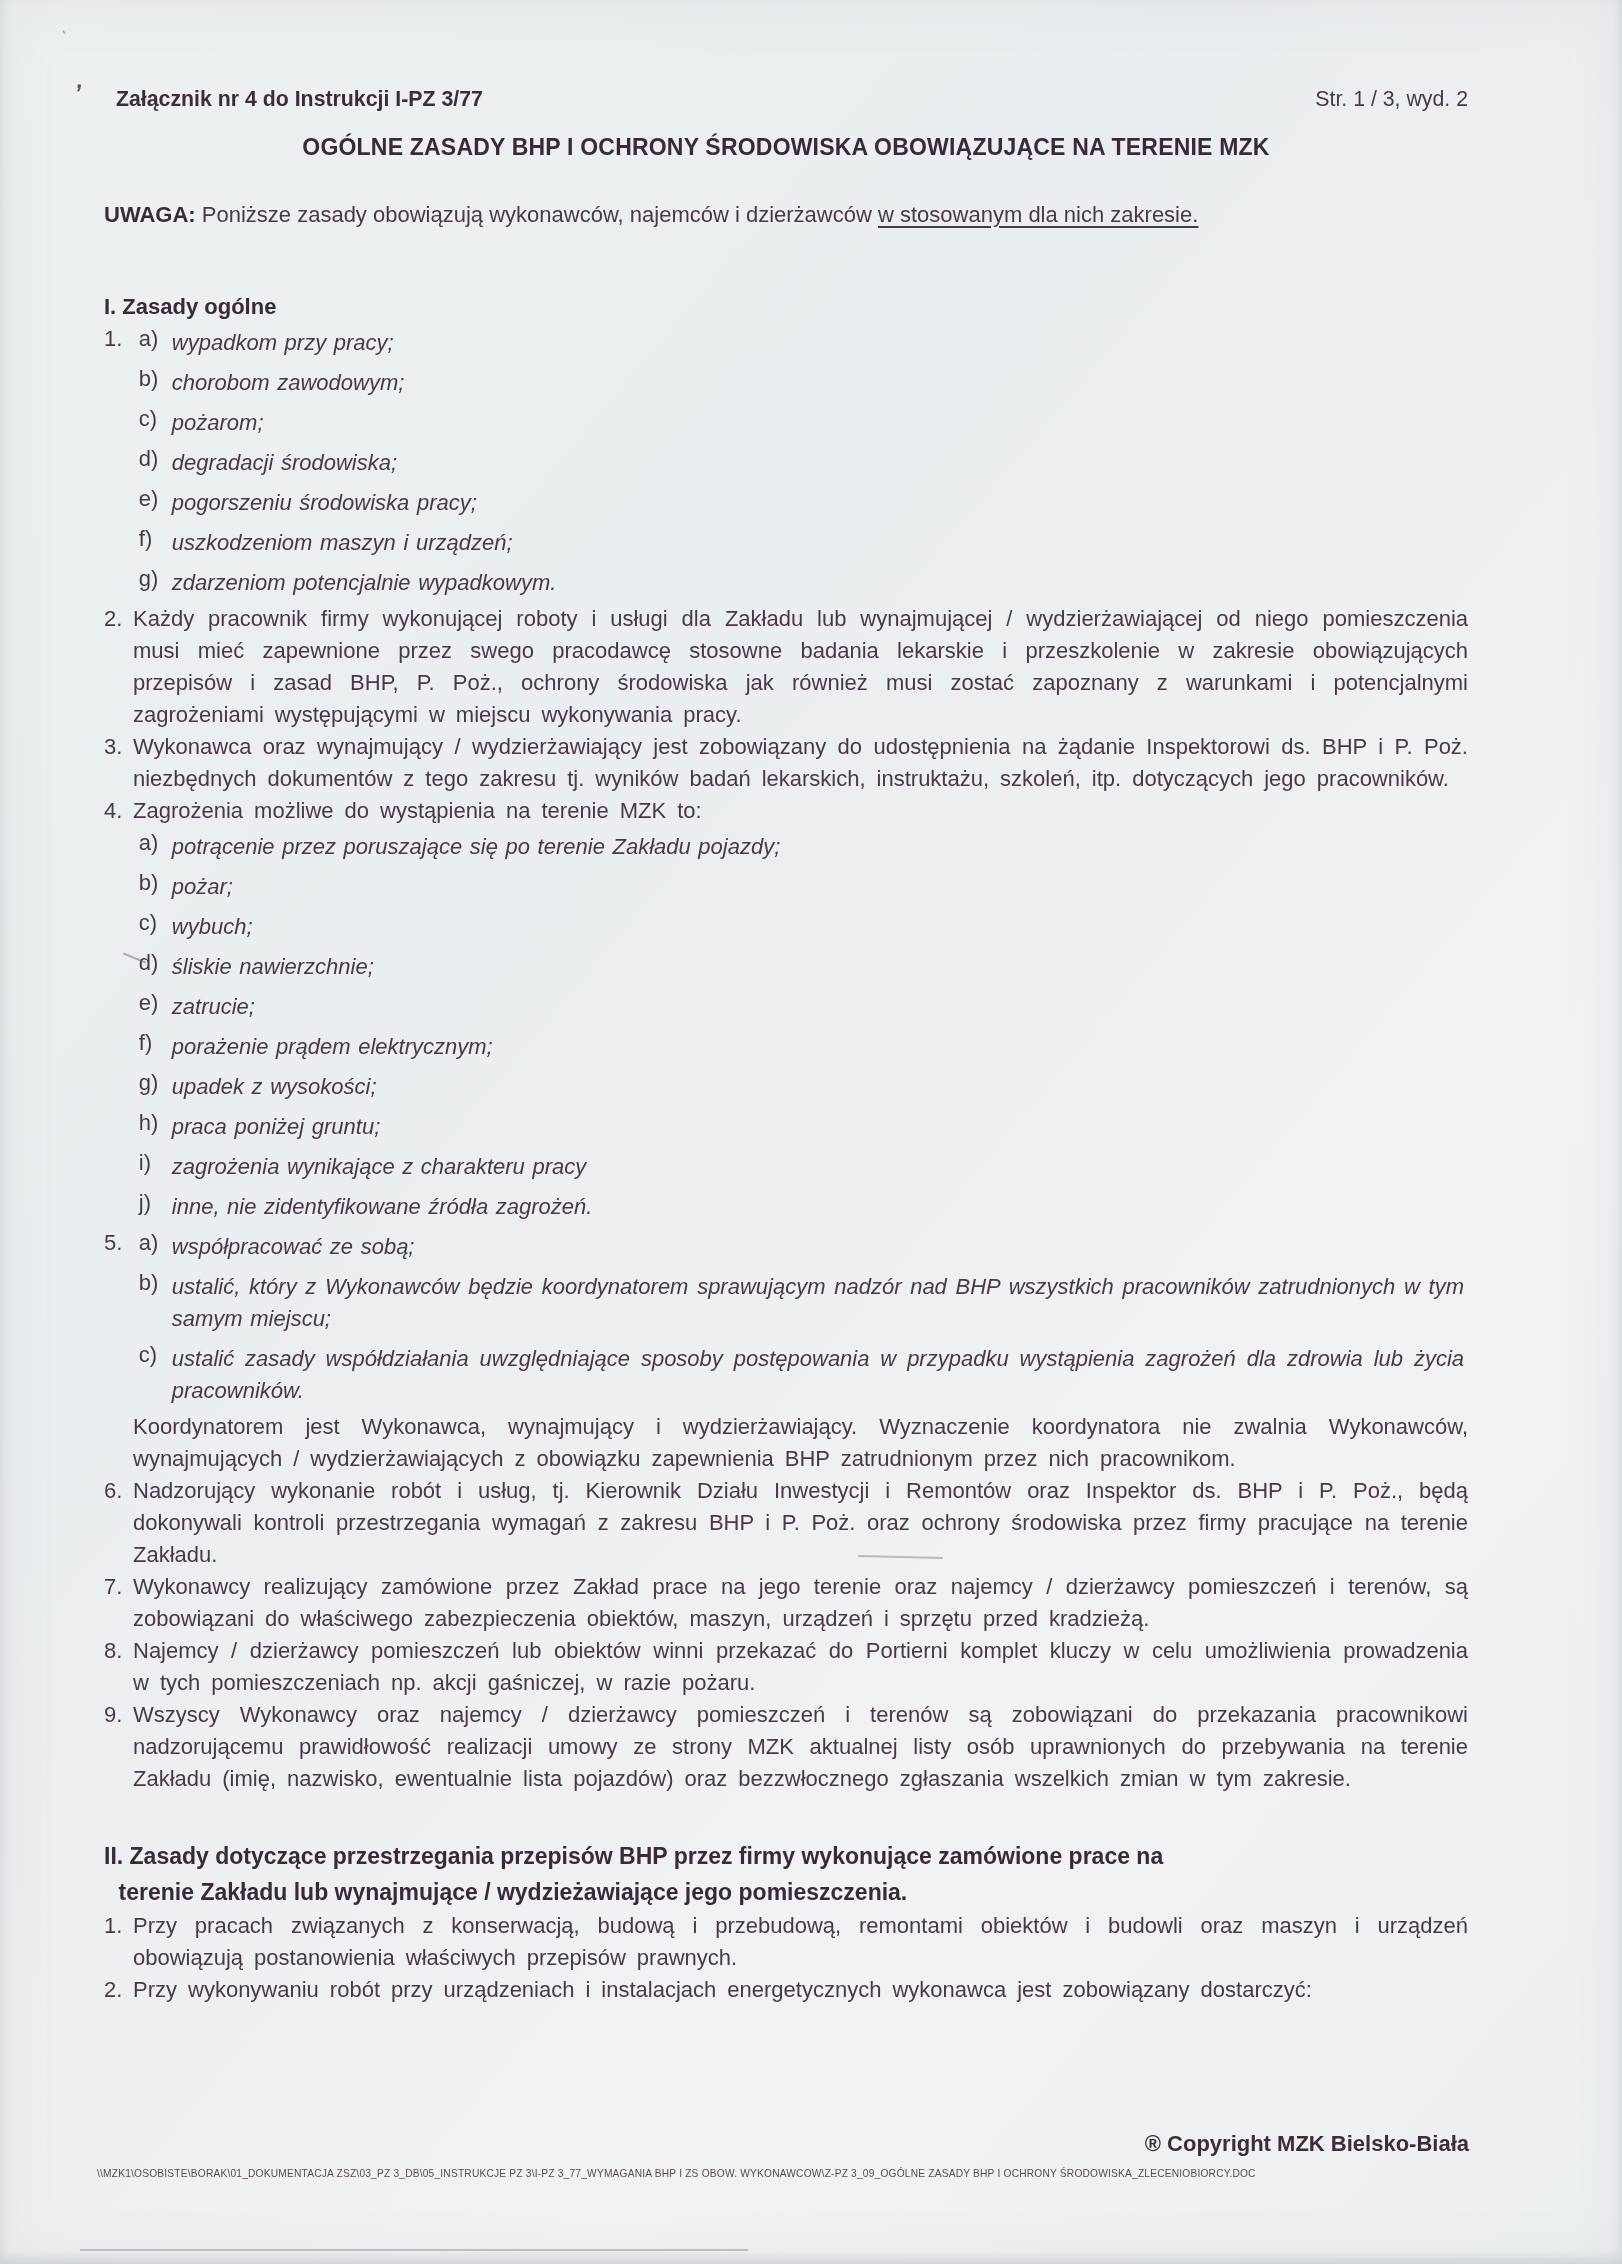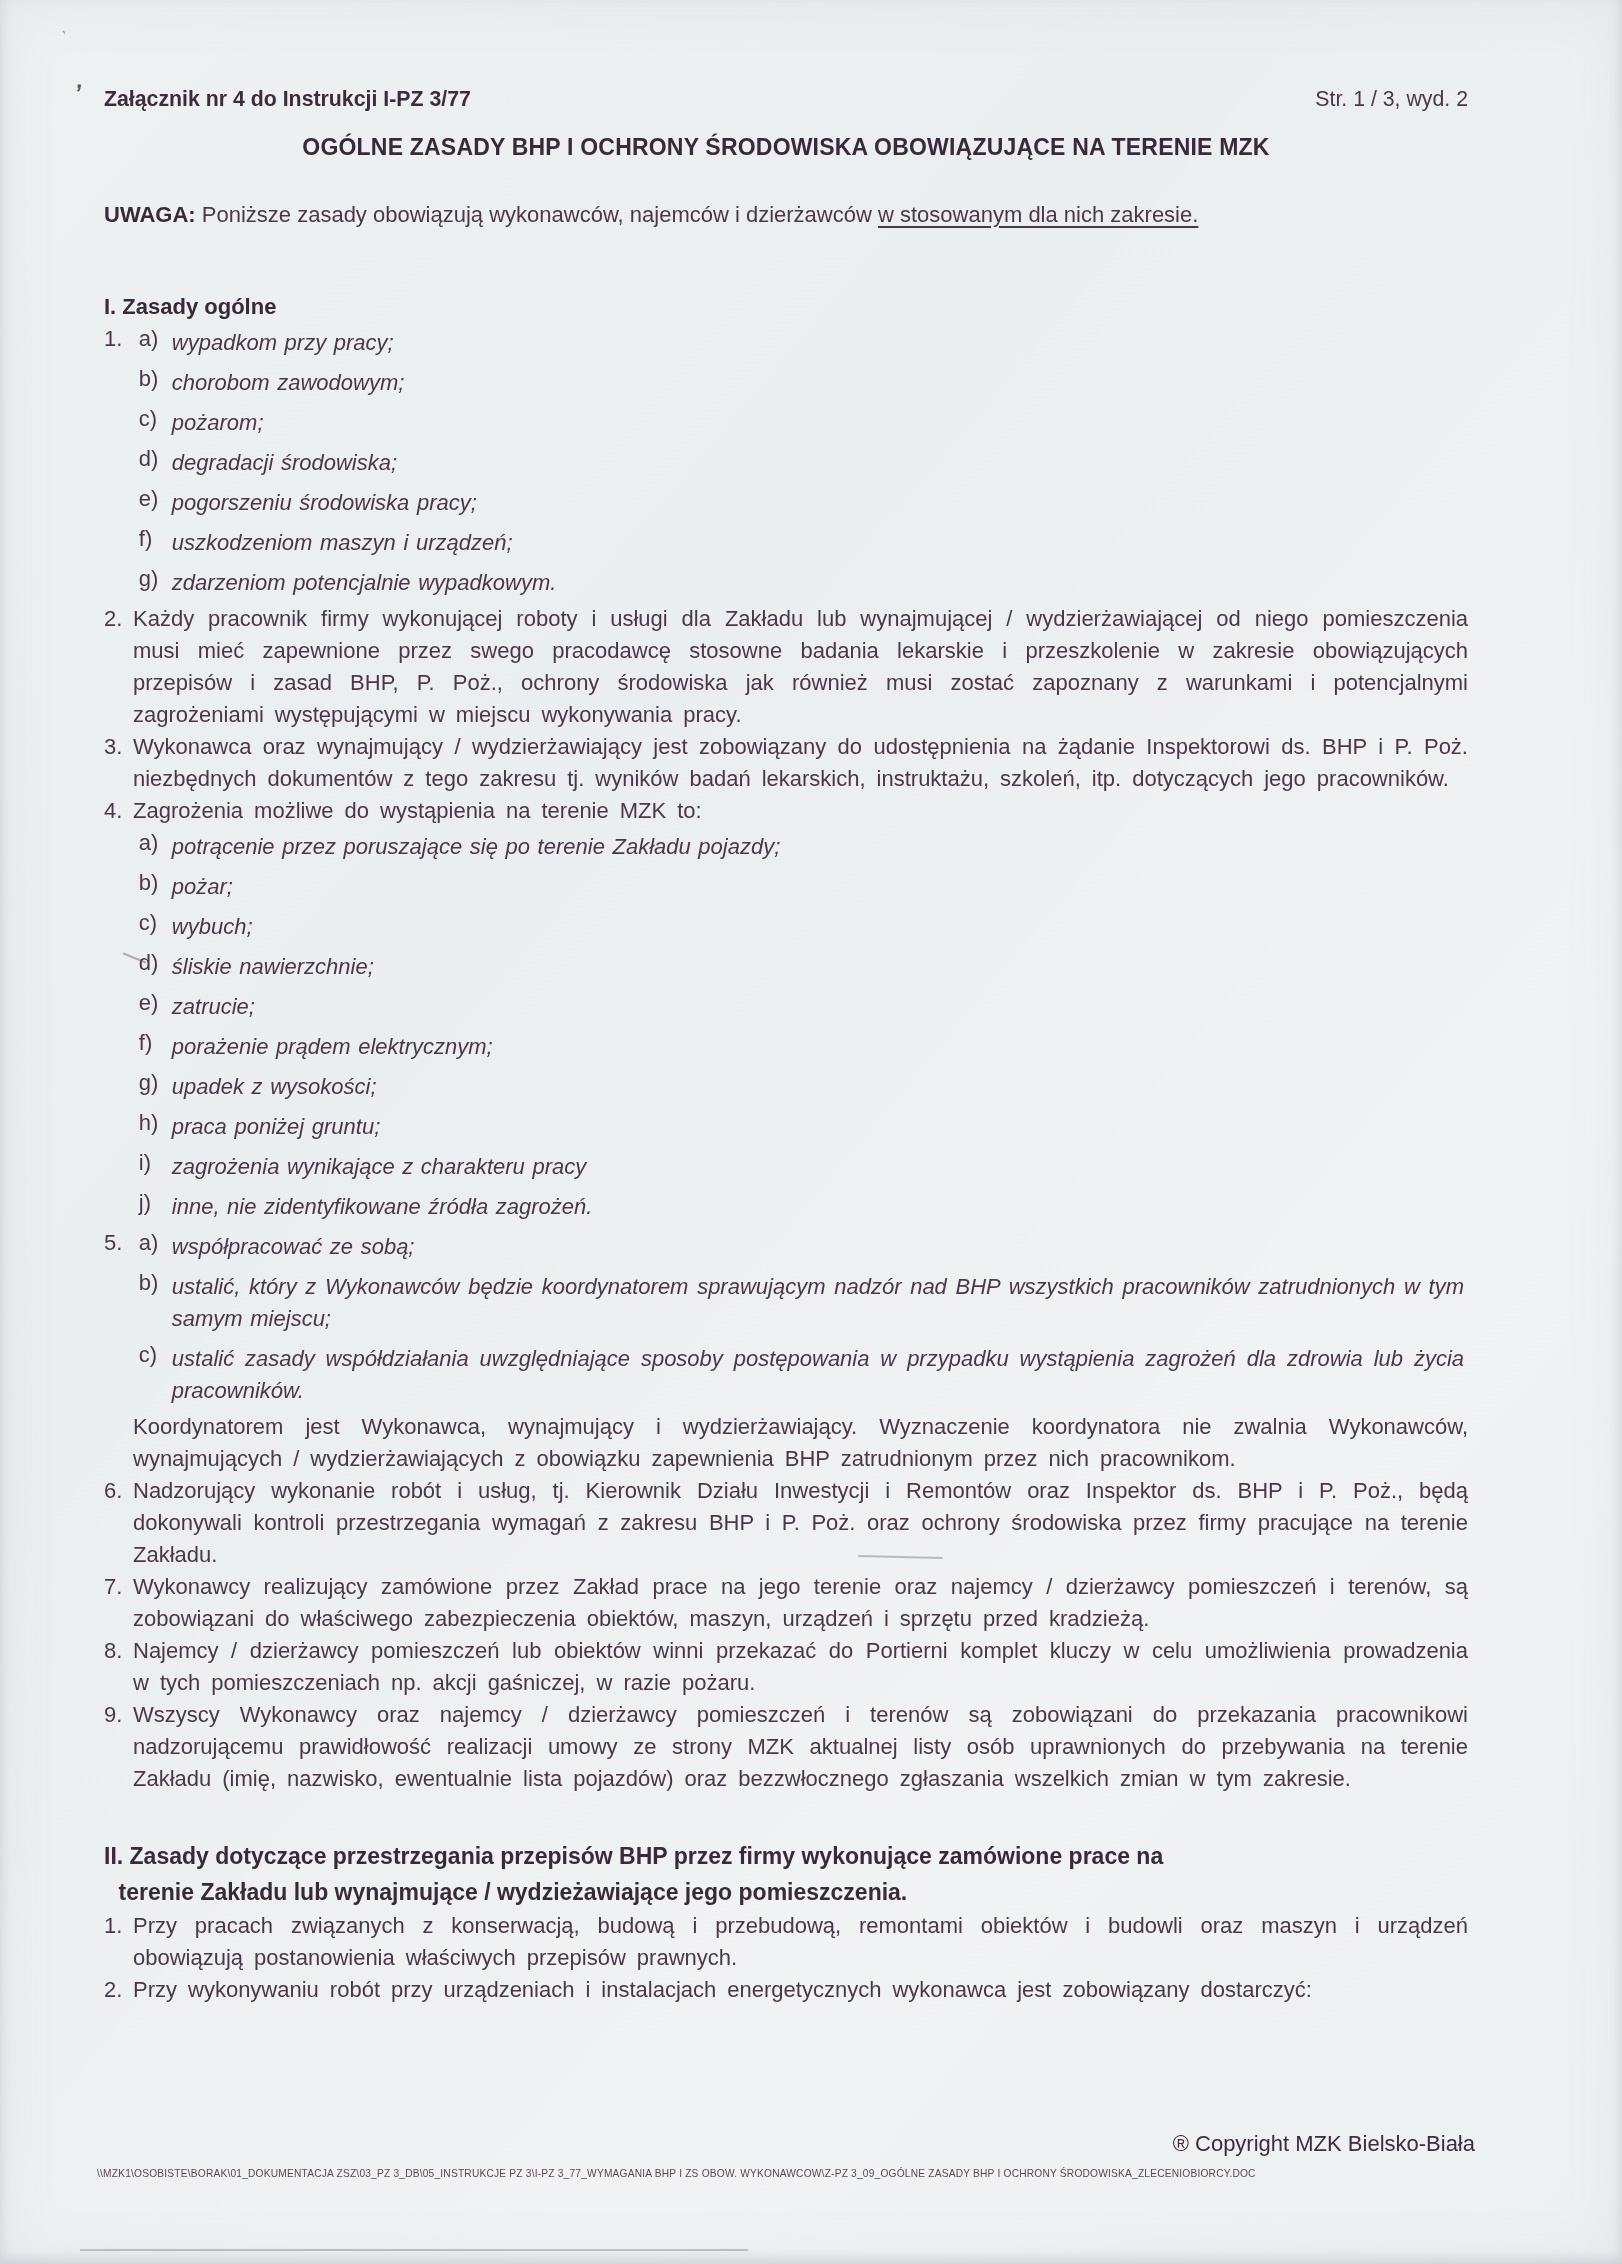--- a/index.html
+++ b/index.html
@@ -13,21 +13,21 @@
     width:1622px; height:2265px;
     background:linear-gradient(130deg,#eef1f2 0%,#ebeef0 35%,#f0f2f3 70%,#edf0f1 100%);
     color:#4a3849;
     font-size:22px; line-height:32px;
     overflow:hidden;
     box-shadow:inset 0 0 58px rgba(150,160,165,.12), inset 0 -5.8px 11.6px rgba(110,120,130,.22);
   }
   .content { padding:83px 154px 0 104px; }
 
   .hdr { display:flex; justify-content:space-between; align-items:baseline; }
-  .hdr-left { font-weight:bold; color:#3c2c3c; font-size:21.3px; }
+  .hdr-left { font-weight:bold; color:#3c2c3c; font-size:21.3px;margin-left:12px; }
   .hdr-right { font-size:21.3px; color:#4a3849; }
 
   .doc-title {
     text-align:center; font-weight:bold; color:#392a39;
     font-size:23px; margin-top:15.5px; letter-spacing:0.2px;
   }
 
   .notice { margin-top:36px; }
   .notice .lbl { font-weight:bold; color:#392a39; }
   .notice .u { text-decoration:underline; text-underline-offset:3.9px; }
@@ -41,22 +41,22 @@
 
   .li { display:flex; }
   .num { flex:none; width:29px; }
   .li-body { flex:1; min-width:0; }
   .jtext { margin:0; text-align:justify; word-spacing:4.9px; }
   .sub { display:flex; margin-left:5.8px; }
   .letter { flex:none; width:29px; }
   .sub-text { margin:4px; text-align:justify; word-spacing:1.5px; flex:1; min-width:0;font-style:italic; }
 
   .footer-copyright {
-    position:absolute; top:2128px; right:147px;
-    font-weight:normal; color:#3c2c3c; font-size:22px;
+    position:absolute; top:2128px; right:153px;
+    font-weight:bold; color:#3c2c3c; font-size:22px;
   }
   .footer-path {
     position:absolute; top:2168px; left:97px;
     font-size:10.2px; line-height:11.6px; color:#5a4754; letter-spacing:0.2px;
     white-space:nowrap;
   }
 
   
   .artifact { position:absolute; pointer-events:none; }
   .a-tick   { top:21.3px;  left:60px;  color:rgba(70,55,70,.55); font-size:16.5px; transform:rotate(14deg); }

